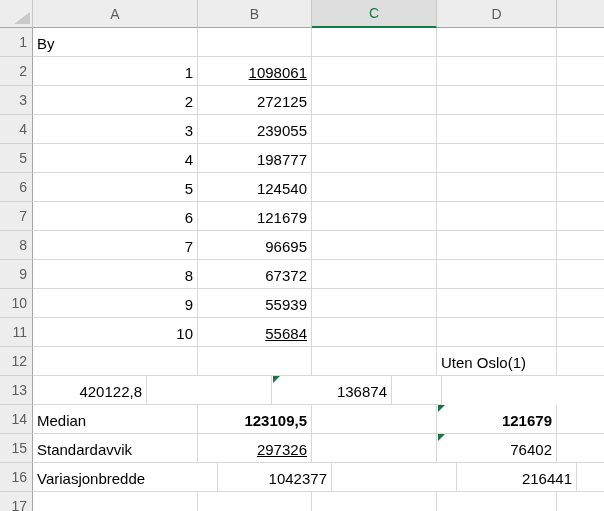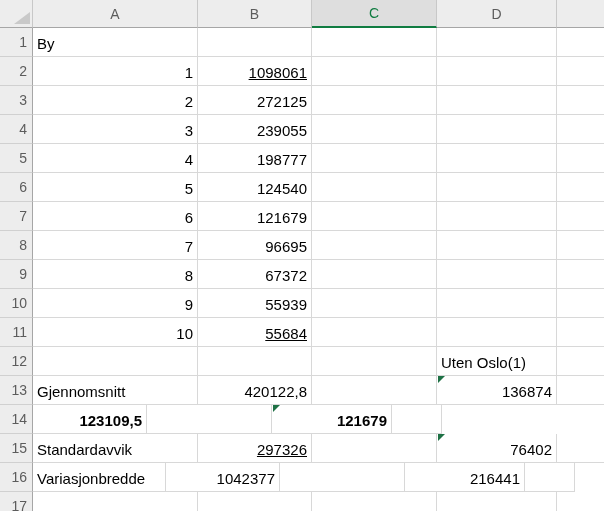--- a/index.html
+++ b/index.html
@@ -218,35 +218,35 @@
         <div class="cell" style="width: 165px;"></div>
         <div class="cell" style="width: 114px;"></div>
         <div class="cell" style="width: 125px;"></div>
         <div class="cell" style="width: 120px; align-items: flex-end;">
           <span>Uten Oslo(1)</span>
         </div>
         <div class="cell" style="width: 50px;"></div>
       </div>
       <div class="row">
         <div class="rowhead">13</div>
-        <div class="cell" style="width: 165px;">
-          <span>Gjennomsnitt</span>
-        </div>
         <div class="cell num" style="width: 114px;">
           <span>420122,8</span>
         </div>
         <div class="cell" style="width: 125px;"></div>
         <div class="cell num" style="width: 120px;">
           <span>136874</span>
           <div class="flag"></div>
         </div>
         <div class="cell" style="width: 50px;"></div>
       </div>
       <div class="row">
         <div class="rowhead">14</div>
+        <div class="cell" style="width: 165px;">
+          <span>Median</span>
+        </div>
         <div class="cell num bold" style="width: 114px;">
           <span>123109,5</span>
         </div>
         <div class="cell" style="width: 125px;"></div>
         <div class="cell num bold" style="width: 120px;">
           <span>121679</span>
           <div class="flag"></div>
         </div>
         <div class="cell" style="width: 50px;"></div>
       </div>
@@ -260,21 +260,21 @@
         </div>
         <div class="cell" style="width: 125px;"></div>
         <div class="cell num" style="width: 120px;">
           <span>76402</span>
           <div class="flag"></div>
         </div>
         <div class="cell" style="width: 50px;"></div>
       </div>
       <div class="row">
         <div class="rowhead">16</div>
-        <div class="cell" style="width: 133px;">
+        <div class="cell" style="width: 185px;">
           <span>Variasjonbredde</span>
         </div>
         <div class="cell num" style="width: 114px;">
           <span>1042377</span>
         </div>
         <div class="cell" style="width: 125px;"></div>
         <div class="cell num" style="width: 120px;">
           <span>216441</span>
         </div>
         <div class="cell" style="width: 50px;"></div>

